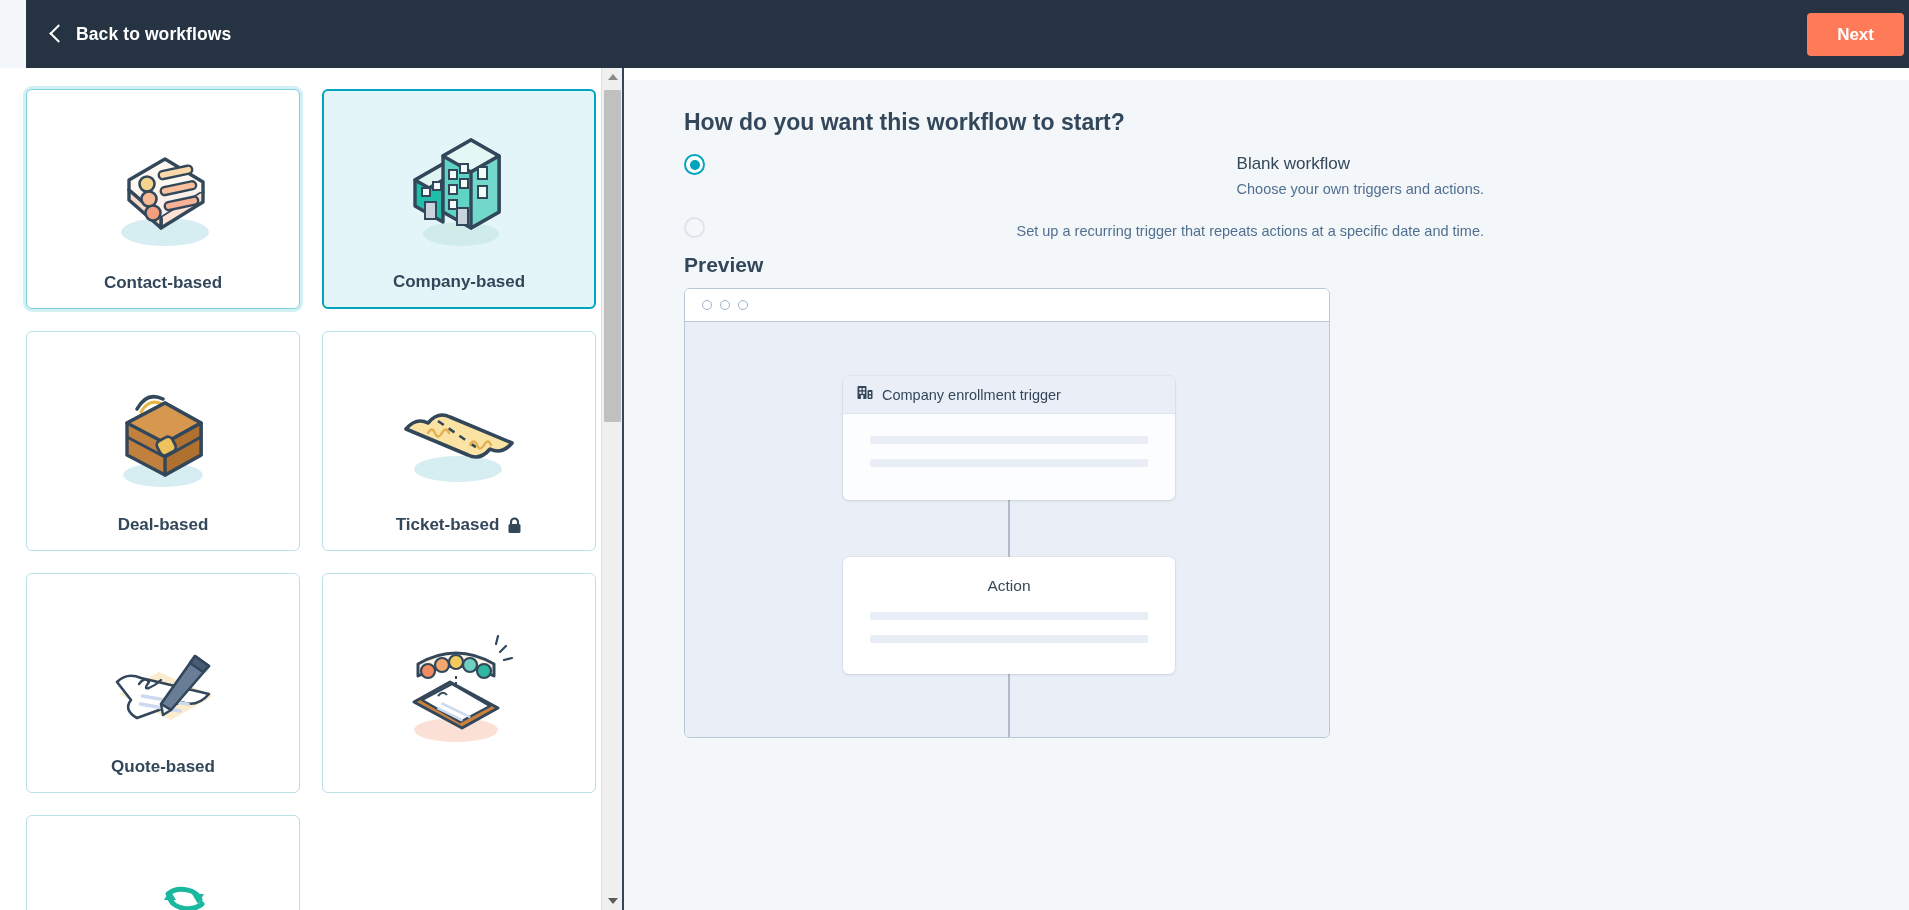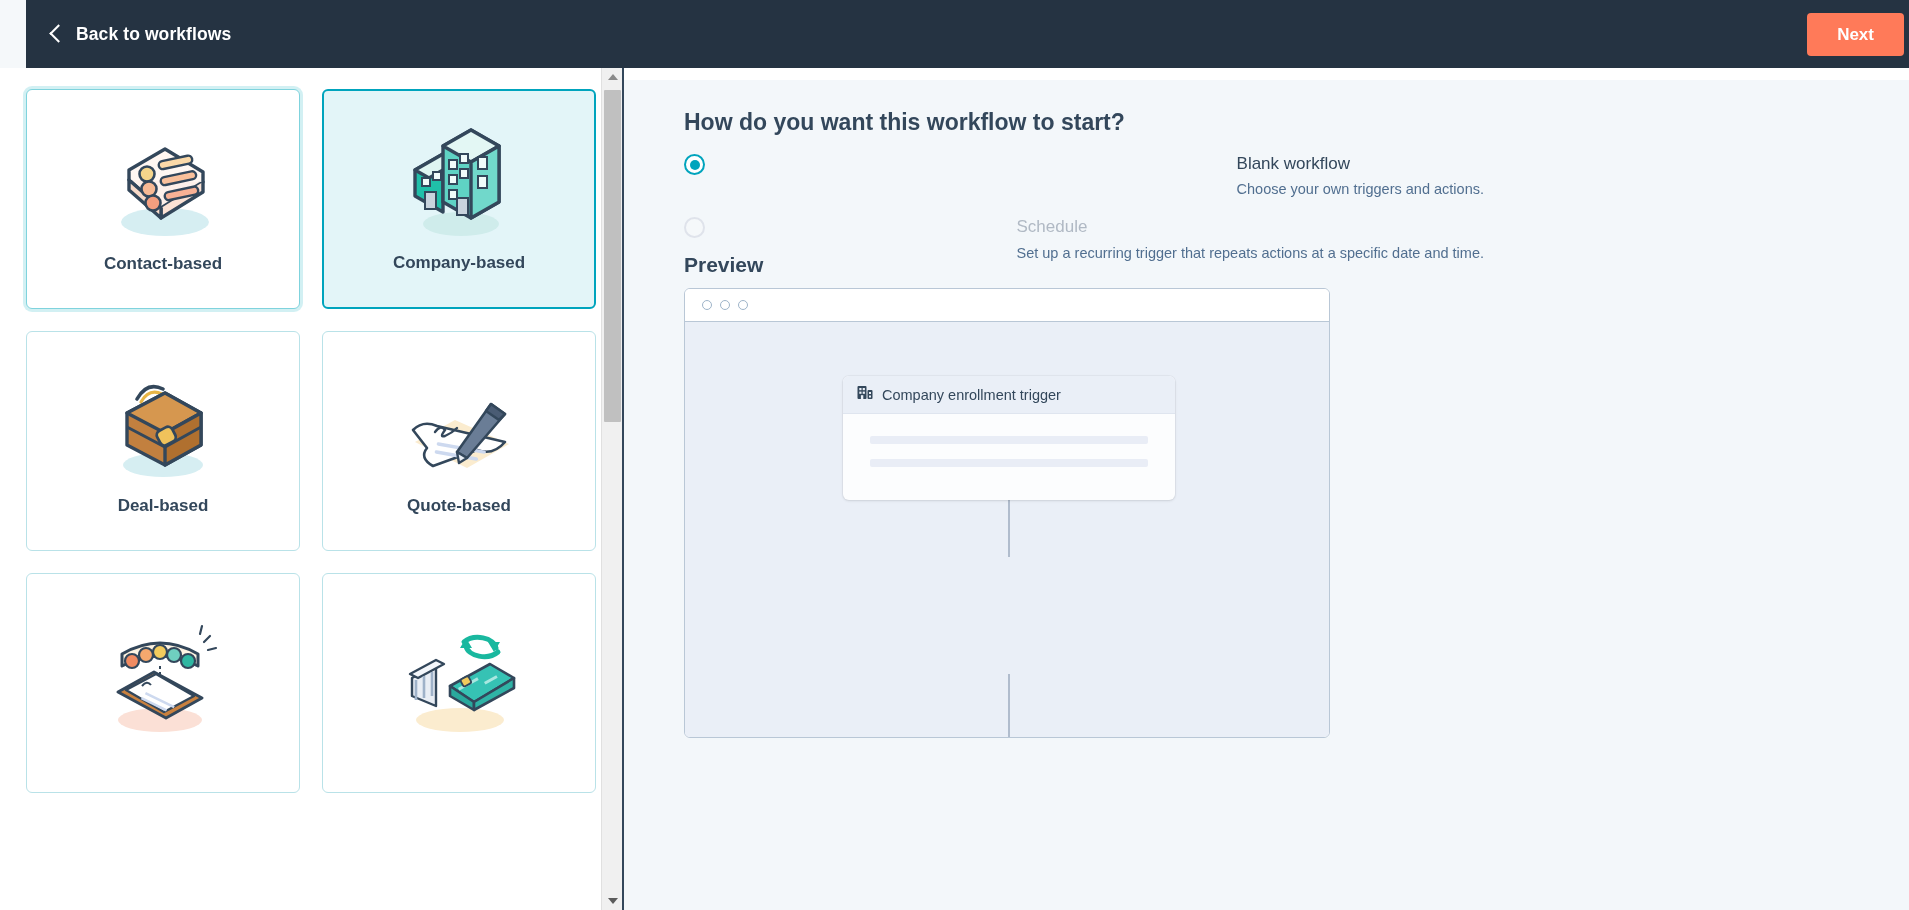--- a/index.html
+++ b/index.html
@@ -77,21 +77,21 @@
   }
   .type-card {
     height: 220px;
     background: #ffffff;
     border: 1.5px solid #b9e2e8;
     border-radius: 6px;
     display: flex;
     flex-direction: column;
     align-items: center;
     justify-content: space-between;
-    padding: 26px 10px 34px;
+    padding: 26px 10px 15px;
     cursor: pointer;
     position: relative;
   }
   .type-card.selected {
     background: #e3f5f8;
     border: 2px solid #00a4bd;
   }
   .type-card.focused {
     border: 1.5px solid #7fd3dd;
     box-shadow: 0 0 0 3px rgba(127,211,221,.35);
@@ -349,20 +349,40 @@
             <path d="M64 64 L100 44 L100 76 L64 96 Z" fill="#b0702f" stroke="#33475b" stroke-width="3.4" stroke-linejoin="round"></path>
             <path d="M26 58 L64 78 L100 58" fill="none" stroke="#33475b" stroke-width="3"></path>
             <rect x="54" y="64" rx="5" ry="5" width="17" height="16" fill="#f0c25b" stroke="#33475b" stroke-width="2.8" transform="rotate(-28 54 64)"></rect>
           </svg>
         </div>
         <div class="card-label">
           <span>Deal-based</span>
         </div>
       </div>
 
+      <div class="type-card">
+        <div class="card-art">
+          <svg width="134" height="112" viewBox="0 0 134 112">
+            <ellipse cx="66" cy="88" rx="44" ry="13" fill="#d6eef2"></ellipse>
+            <path d="M14 48 Q24 36 36 42 Q46 30 58 36 L120 62 Q110 74 98 68 Q88 80 76 74 Z" fill="#fbe3a4" stroke="#33475b" stroke-width="3.6" stroke-linejoin="round"></path>
+            <path d="M46 40 L88 69" stroke="#33475b" stroke-width="2.6" stroke-dasharray="7 6"></path>
+            <path d="M36 52 q4 -7 7 0 q3 7 7 0 q4 -7 7 0" fill="none" stroke="#e4b052" stroke-width="2.4" stroke-linecap="round"></path>
+            <path d="M78 64 q4 -7 7 0 q3 7 7 0 q4 -7 7 0" fill="none" stroke="#e4b052" stroke-width="2.4" stroke-linecap="round"></path>
+          </svg>
+        </div>
+        <div class="card-label">
+          <span>Ticket-based</span>
+          <span class="lock-icon">
+            <svg width="15" height="17" viewBox="0 0 15 17">
+              <path d="M4 7 V5 a3.5 3.5 0 0 1 7 0 V7" fill="none" stroke="#33475b" stroke-width="2.2"></path>
+              <rect x="1.5" y="7" width="12" height="9" rx="1.6" fill="#33475b"></rect>
+            </svg>
+          </span>
+        </div>
+      </div>
 
       <div class="type-card">
         <div class="card-art">
           <svg width="132" height="114" viewBox="0 0 132 114">
             <path d="M22 72 L62 50 L116 74 L74 98 Z" fill="#fbeccf"></path>
             <path d="M20 60 Q30 50 44 56 L112 72 Q100 86 84 80 L40 96 Q26 88 34 78 Z" fill="#ffffff" stroke="#33475b" stroke-width="2.6" stroke-linejoin="round"></path>
             <path d="M42 62 q6 -8 10 -2 q-6 8 0 6 q7 -3 12 -8" fill="none" stroke="#33475b" stroke-width="2.4" stroke-linecap="round"></path>
             <rect x="44" y="72" width="50" height="3.4" rx="1.7" fill="#cdd9ef" transform="rotate(10 44 72)"></rect>
             <rect x="42" y="80" width="44" height="3.4" rx="1.7" fill="#cdd9ef" transform="rotate(10 42 80)"></rect>
             <path d="M98 34 L112 44 L74 88 L64 82 Z" fill="#6a7d96" stroke="#33475b" stroke-width="2.6" stroke-linejoin="round"></path>
@@ -452,21 +472,20 @@
           </div>
           <div class="radio-texts">
             <span class="radio-label">Blank workflow</span>
             <span class="radio-desc">Choose your own triggers and actions.</span>
           </div>
         </div>
 
         <div class="radio-row">
           <div class="radio-outer disabled"></div>
           <div class="radio-texts">
-            <span class="radio-label disabled">Schedule</span>
             <span class="radio-desc">Set up a recurring trigger that repeats actions at a specific date and time.</span>
           </div>
         </div>
 
       </div>
 
       <div class="preview-title">Preview</div>
 
       <div class="preview-window">
         <div class="preview-titlebar">
@@ -495,20 +514,27 @@
                 </svg>
               </span>
               <span class="trigger-title">Company enrollment trigger</span>
             </div>
             <div class="skeleton-wrap">
               <div class="skeleton-bar"></div>
               <div class="skeleton-bar"></div>
             </div>
           </div>
 
+          <div class="flow-card action">
+            <div class="action-title">Action</div>
+            <div class="action-skel">
+              <div class="skeleton-bar"></div>
+              <div class="skeleton-bar"></div>
+            </div>
+          </div>
 
         </div>
       </div>
 
     </div>
 
     <div class="right-scroll-track">
       <div class="right-scroll-arrow up">
         <span class="arrow-tri up"></span>
       </div>

